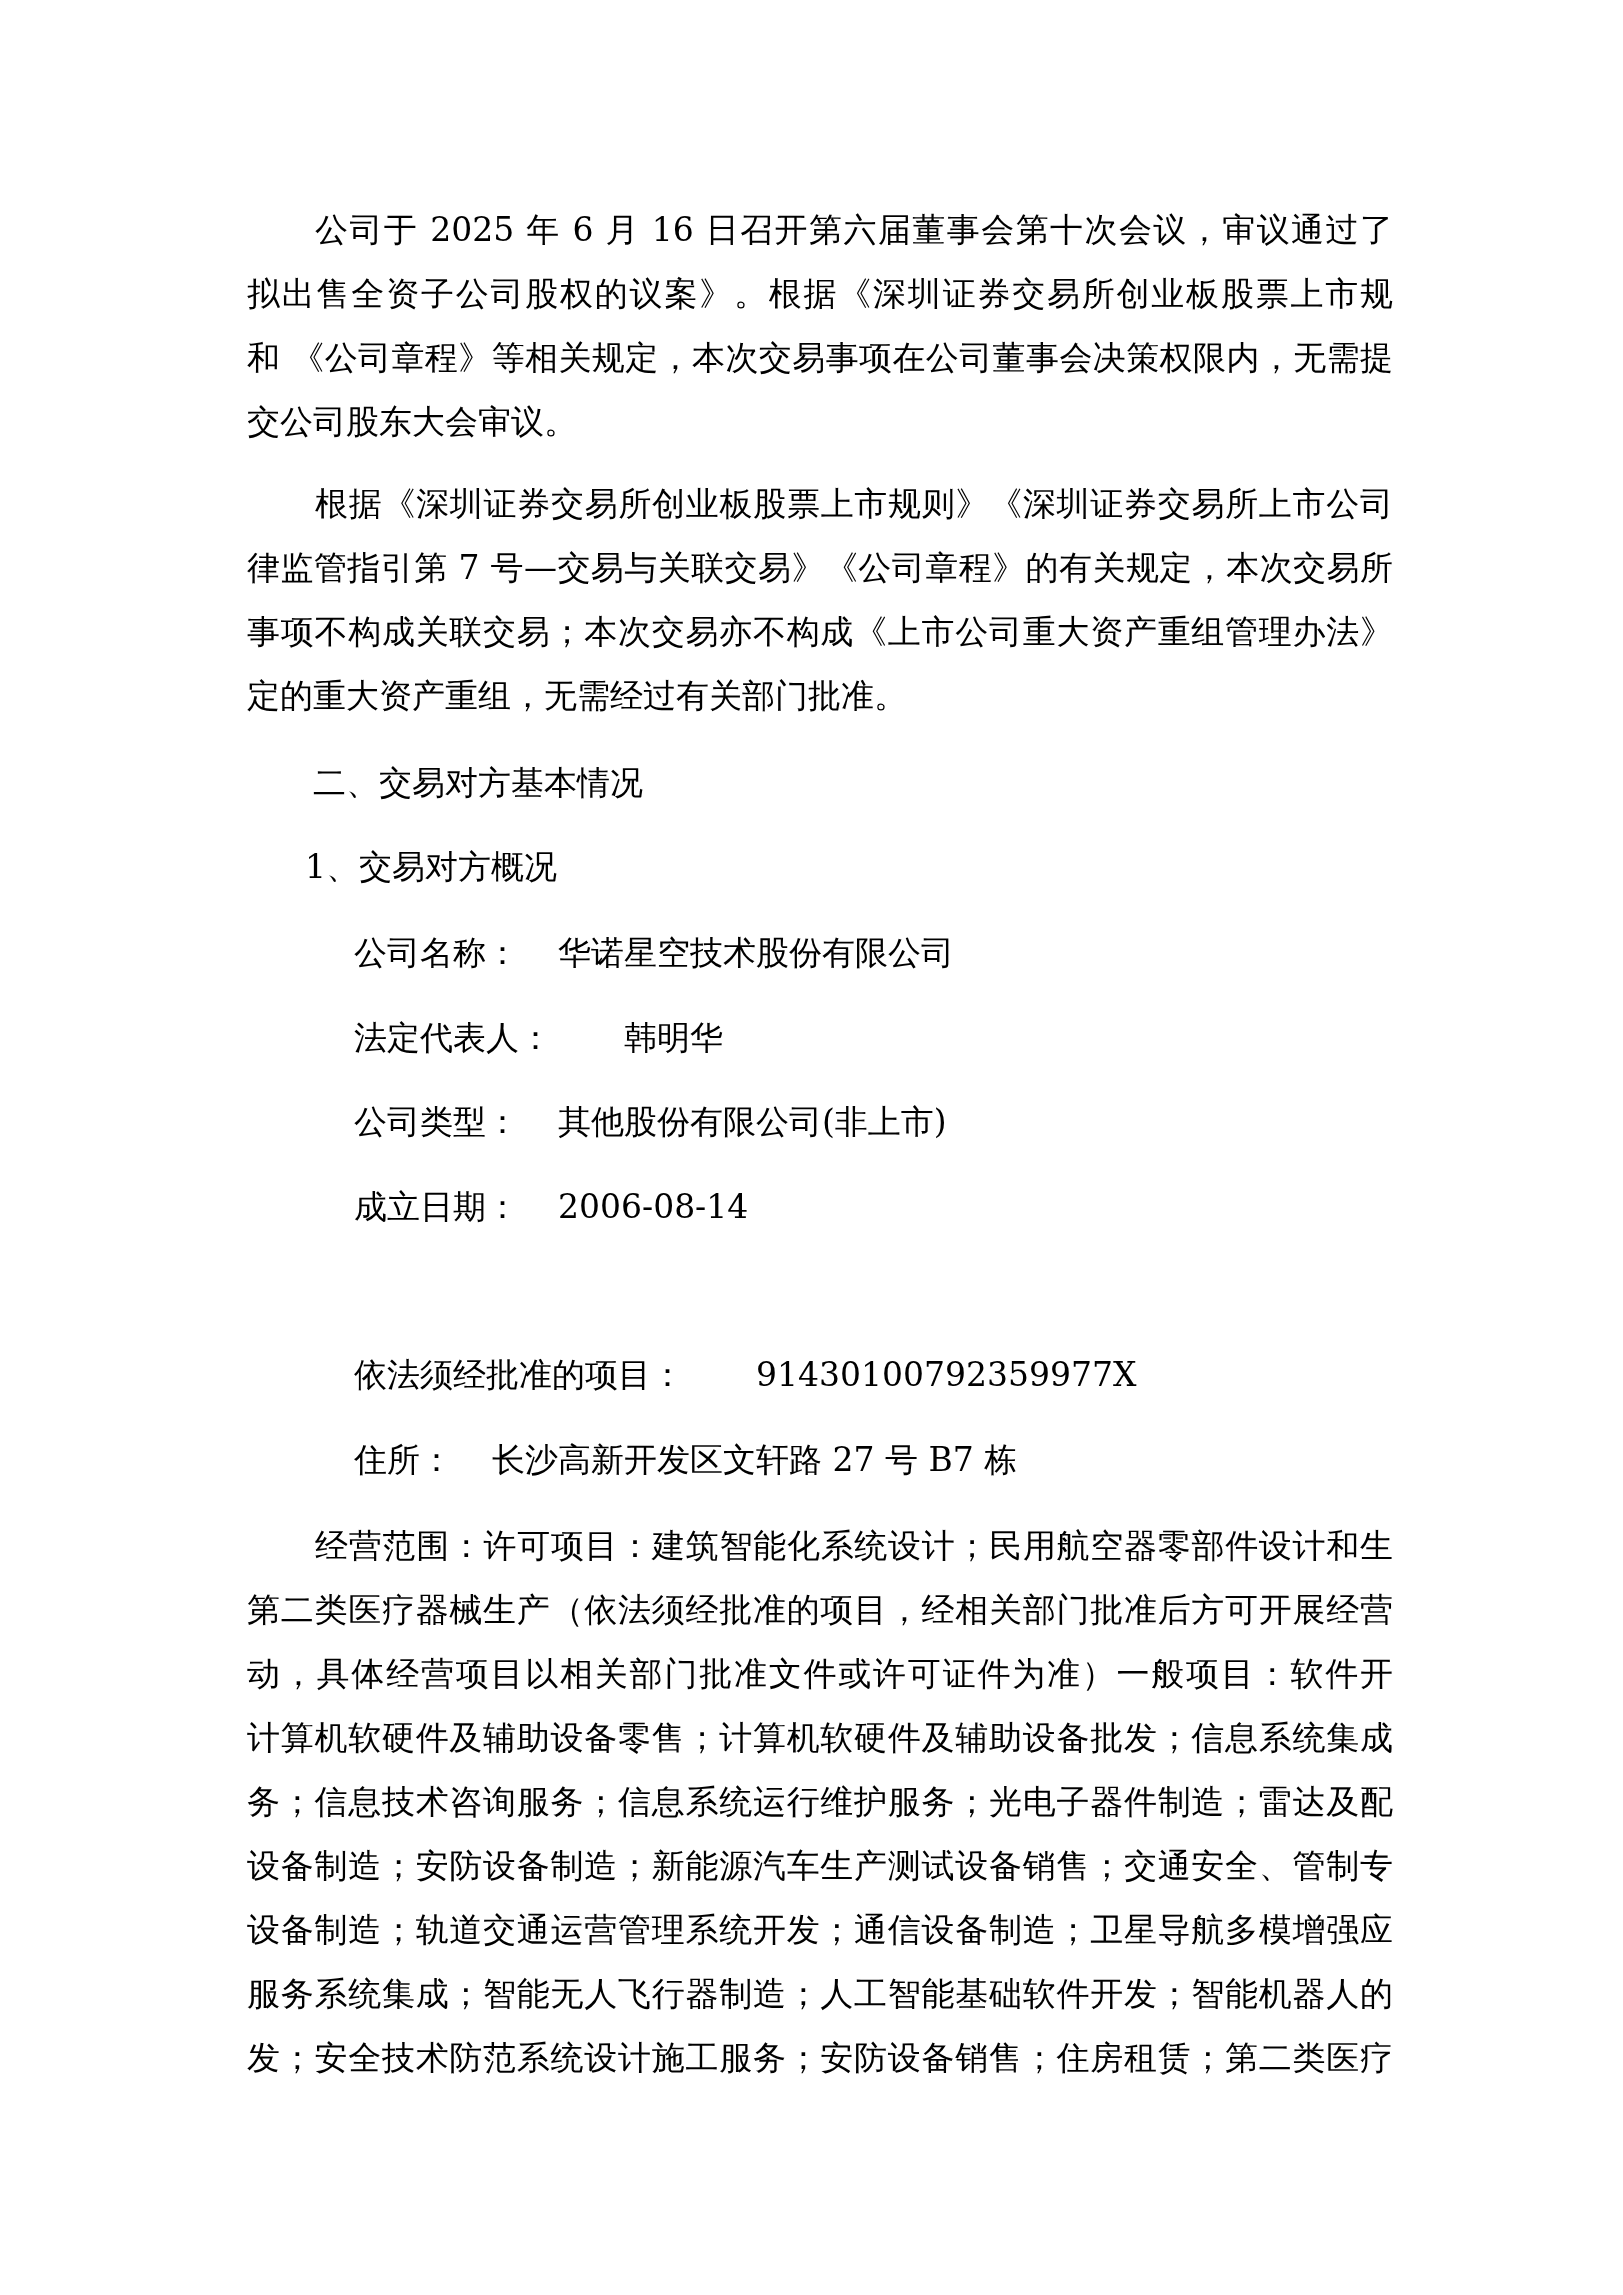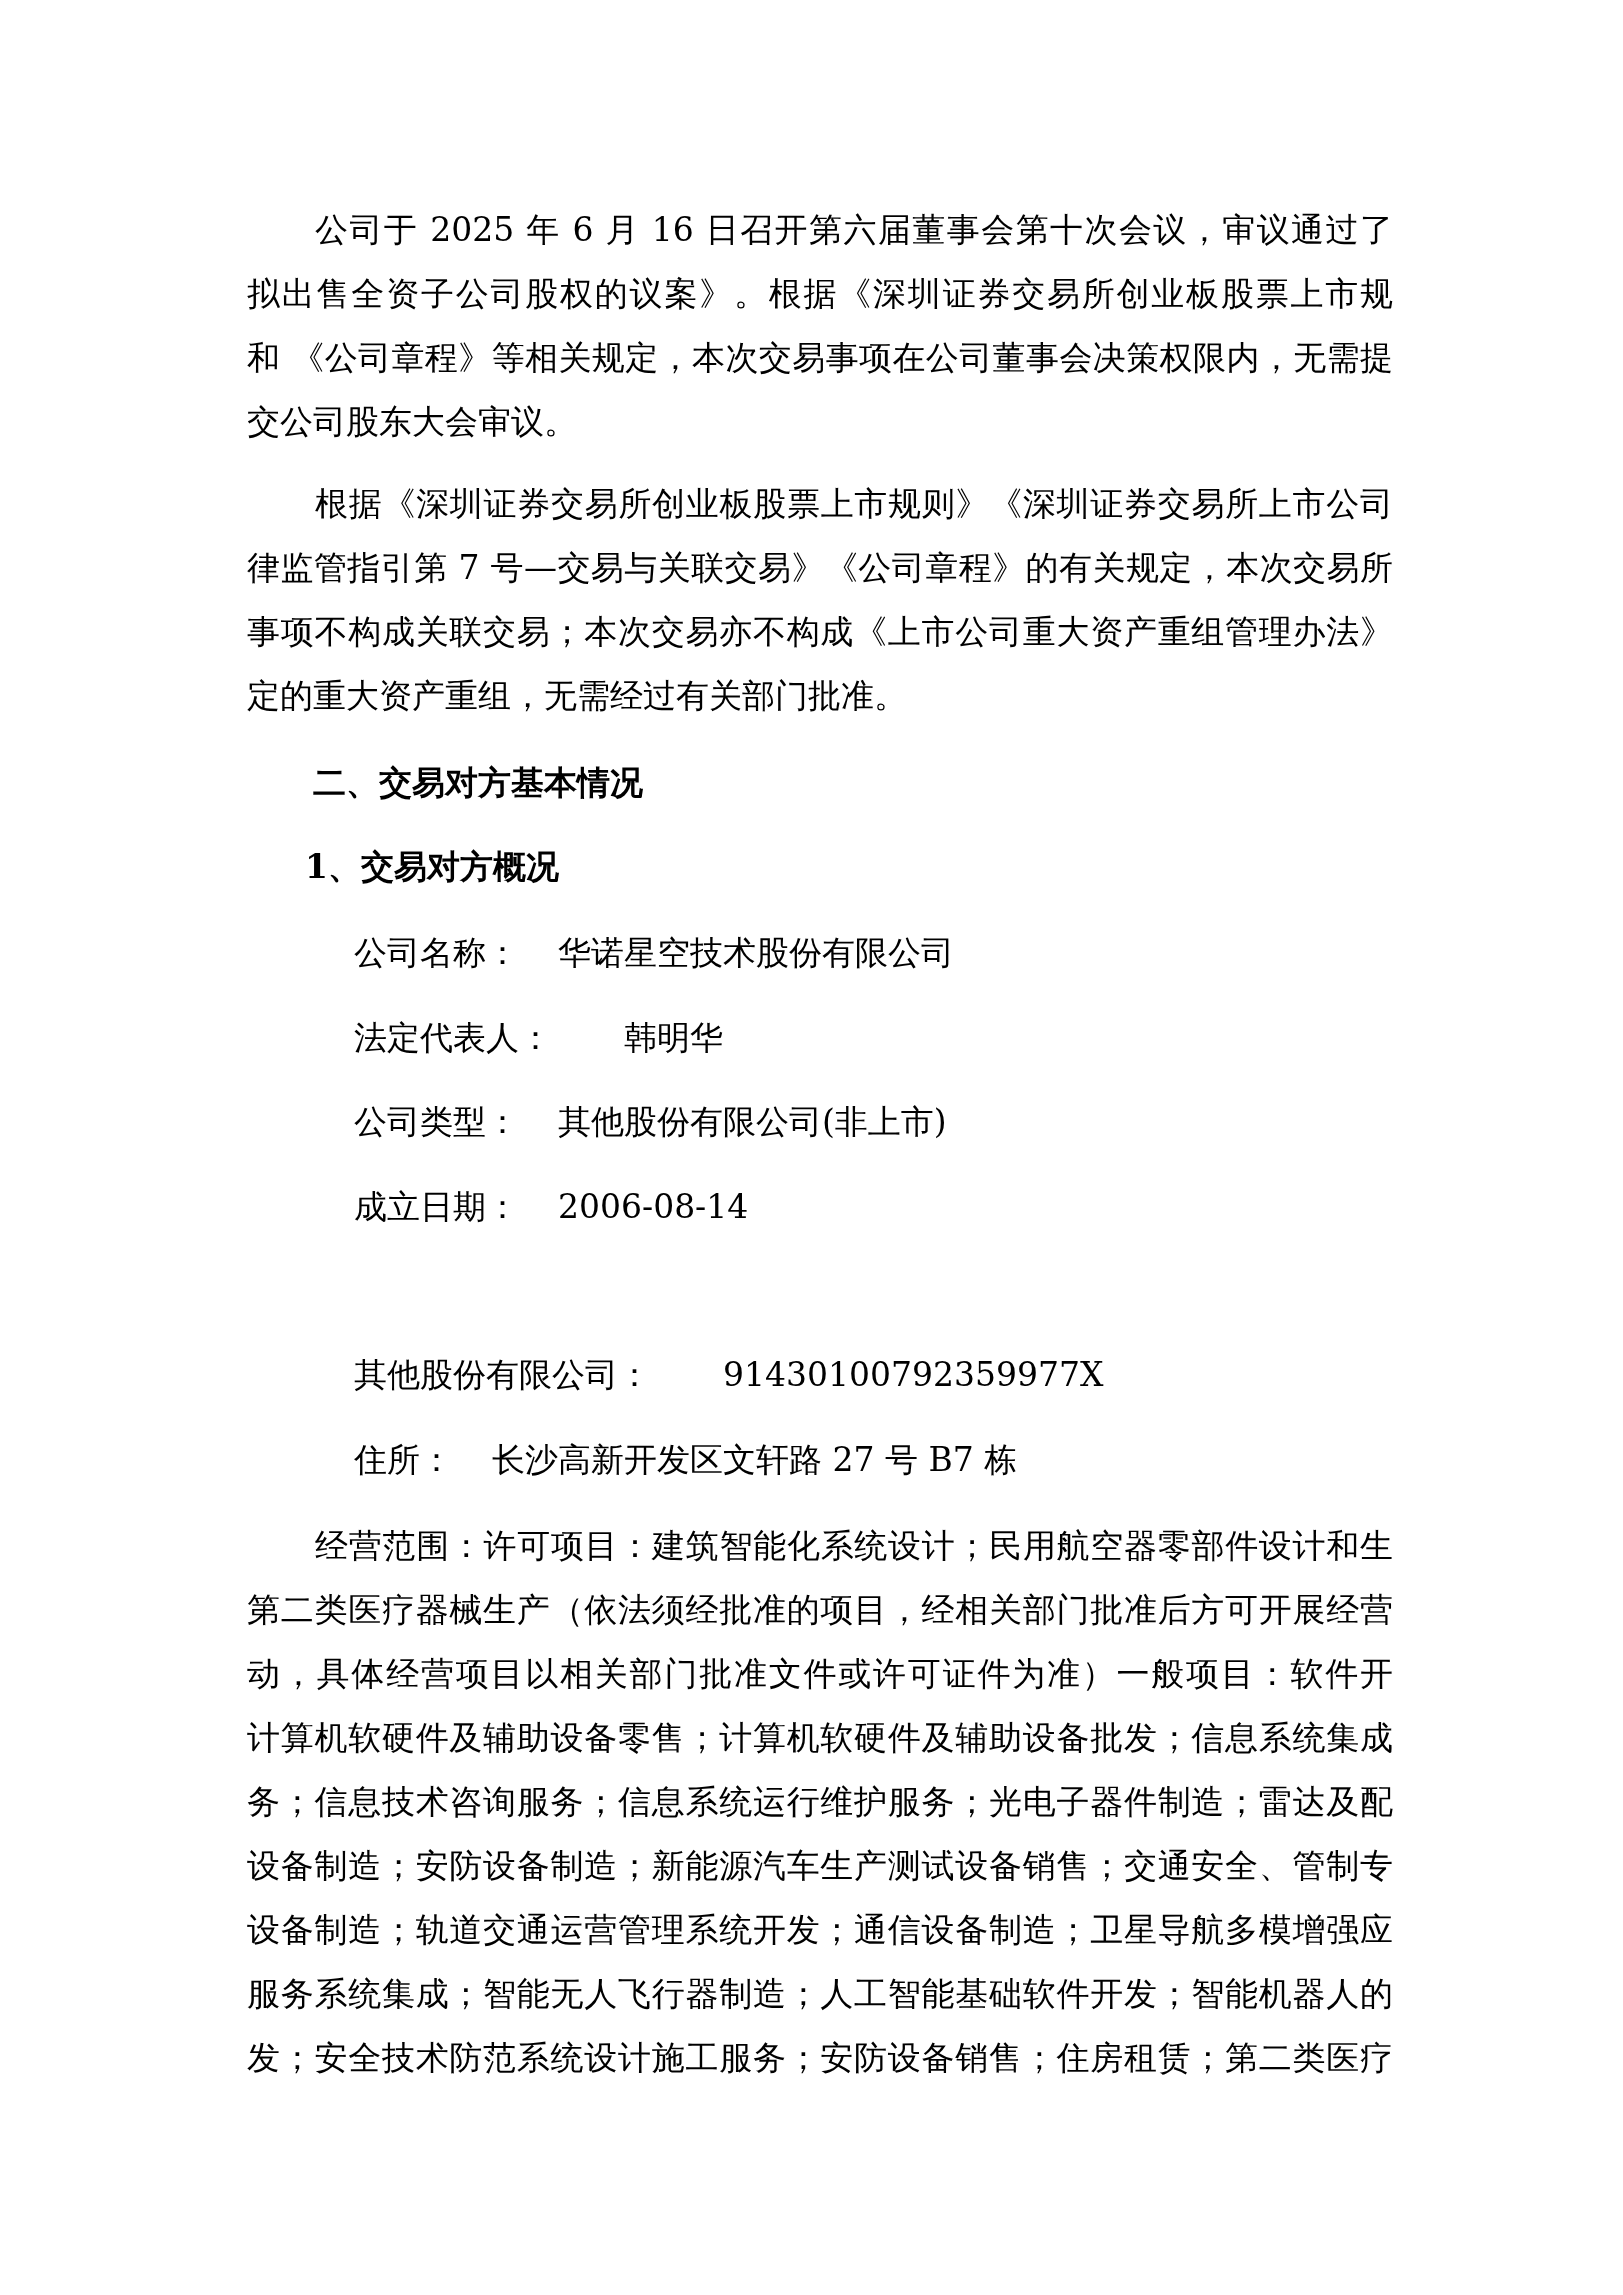--- a/index.html
+++ b/index.html
@@ -38,21 +38,21 @@
   .line.full {
     text-align: justify;
     text-align-last: justify;
     white-space: normal;
     overflow: hidden;
   }
   .line.indent {
     padding-left: 68px;
   }
   .heading {
-    font-weight: bold;
+    font-weight: normal;
     text-align: center;
   }
   .field {
     position: absolute;
     left: 315px;
     font-size: 33px;
     line-height: 64px;
     height: 64px;
     white-space: nowrap;
   }
@@ -93,21 +93,21 @@
   <div class="field" style="top:1006px;">
     <span class="label">法定代表人：</span><span class="gap" style="width:33px;"></span><span class="value">韩明华</span>
   </div>
 
   <div class="field" style="top:1175px;">
     <span class="label">成立日期：</span><span class="value">2006-08-14</span>
   </div>
 
 
   <div class="field" style="top:1343px;">
-    <span class="label">其他股份有限公司：</span><span class="gap" style="width:33px;"></span><span class="value">91430100792359977X</span>
+    <span class="label">依法须经批准的项目：</span><span class="gap" style="width:33px;"></span><span class="value">91430100792359977X</span>
   </div>
 
   <div class="field" style="top:1428px;">
     <span class="label">住所：</span><span class="value">长沙高新开发区文轩路 27 号 B7 栋</span>
   </div>
 
   <div class="block" style="top:1514px;">
     <span class="line full indent">经营范围：许可项目：建筑智能化系统设计；民用航空器零部件设计和生产；</span>
     <span class="line full">第二类医疗器械生产（依法须经批准的项目，经相关部门批准后方可开展经营活</span>
     <span class="line full">动，具体经营项目以相关部门批准文件或许可证件为准）一般项目：软件开发；</span>

